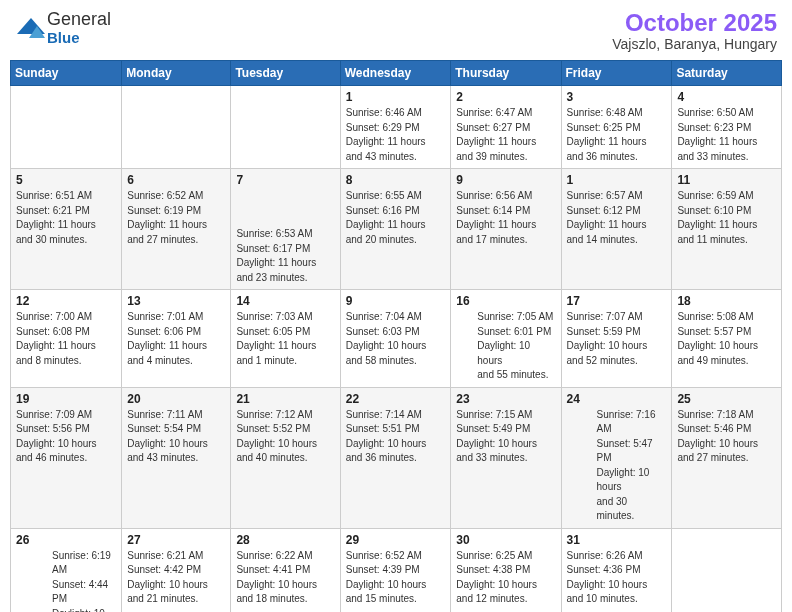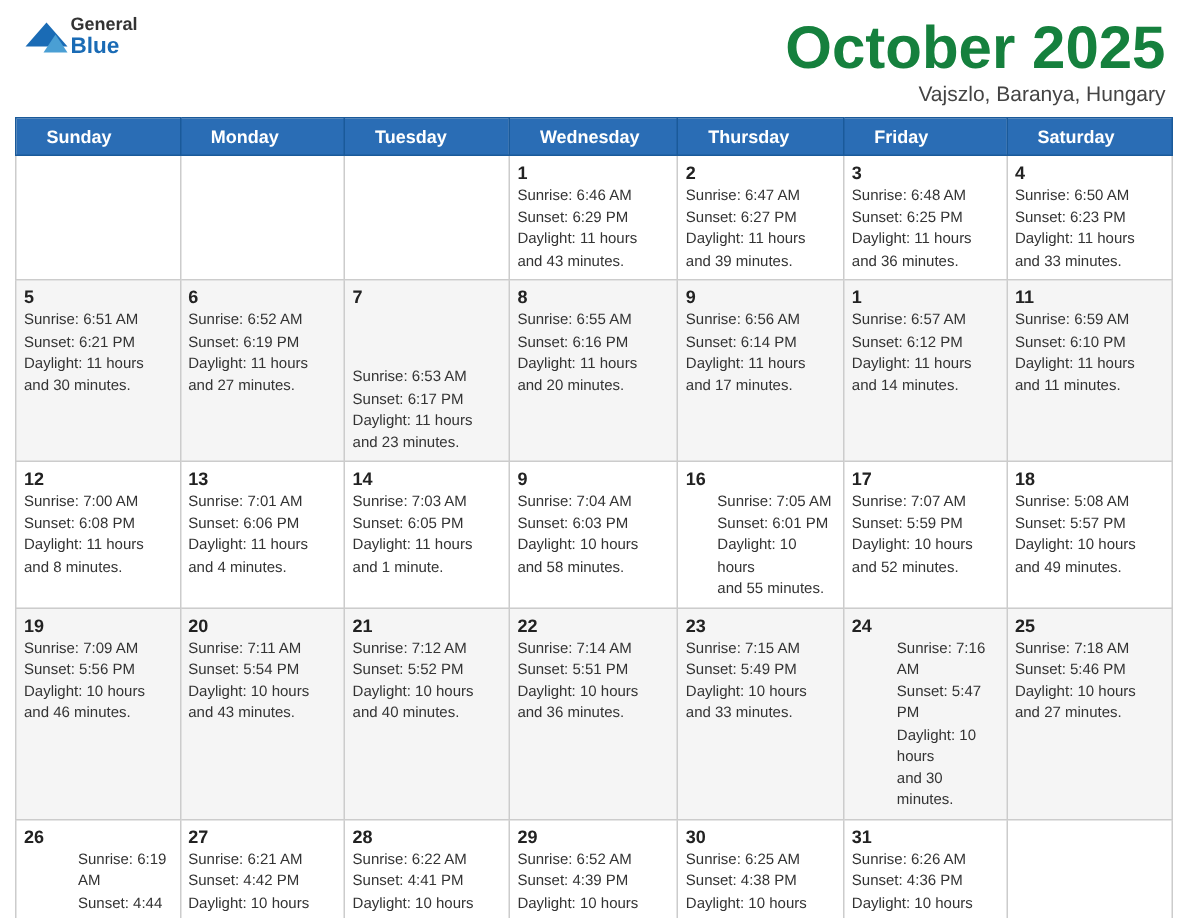--- a/index.html
+++ b/index.html
@@ -14,40 +14,40 @@
       display: flex;
       align-items: flex-start;
       justify-content: space-between;
       margin-bottom: 8px;
       padding: 0 5px;
     }
     .title-block {
       text-align: right;
     }
     .month-title {
-      font-size: 40px;
+      font-size: 24px;
       font-weight: bold;
-      color: #15803d;
+      color: #8b5cf6;
       line-height: 1.1;
     }
     .location {
       font-size: 14px;
       color: #444;
     }
     .calendar {
       width: 100%;
       border-collapse: collapse;
       border: 1px solid #ccc;
     }
     .calendar th {
       background-color: #2a6db5;
       color: white;
       font-size: 12px;
       font-weight: bold;
-      padding: 5px 20px;
+      padding: 5px 4px;
       text-align: left;
       border: 1px solid #1a5a9a;
     }
     .calendar td {
       vertical-align: top;
       border: 1px solid #ccc;
       padding: 4px 5px;
       width: 113px;
       min-height: 90px;
       font-size: 10.5px;
@@ -88,21 +88,21 @@
 <body>
 
 <div class="header">
   <div class="logo-wrapper">
     <div class="logo-line">
       <svg width="32" height="24" viewBox="0 0 32 24">
         <polygon points="16,2 30,18 2,18" fill="#1a6bb5"></polygon>
         <polygon points="22,10 30,22 14,22" fill="#4a9fd4"></polygon>
       </svg>
       <span style="display:flex; flex-direction:column; line-height:1.1;">
-        <span style="font-size:12px; font-weight:bold; color:#333;">General</span>
+        <span style="font-size:18px; font-weight:normal; color:#333;">General</span>
         <span style="font-size:15px; font-weight:bold; color:#1a6bb5;">Blue</span>
       </span>
     </div>
   </div>
   <div class="title-block">
     <div class="month-title">October 2025</div>
     <div class="location">Vajszlo, Baranya, Hungary</div>
   </div>
 </div>
 

